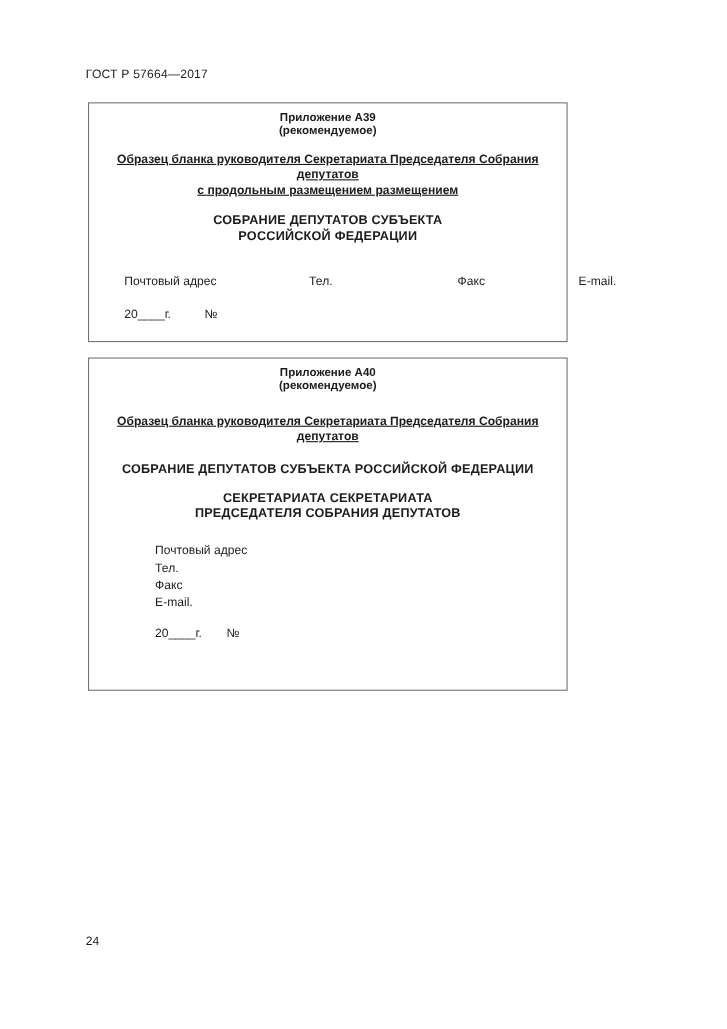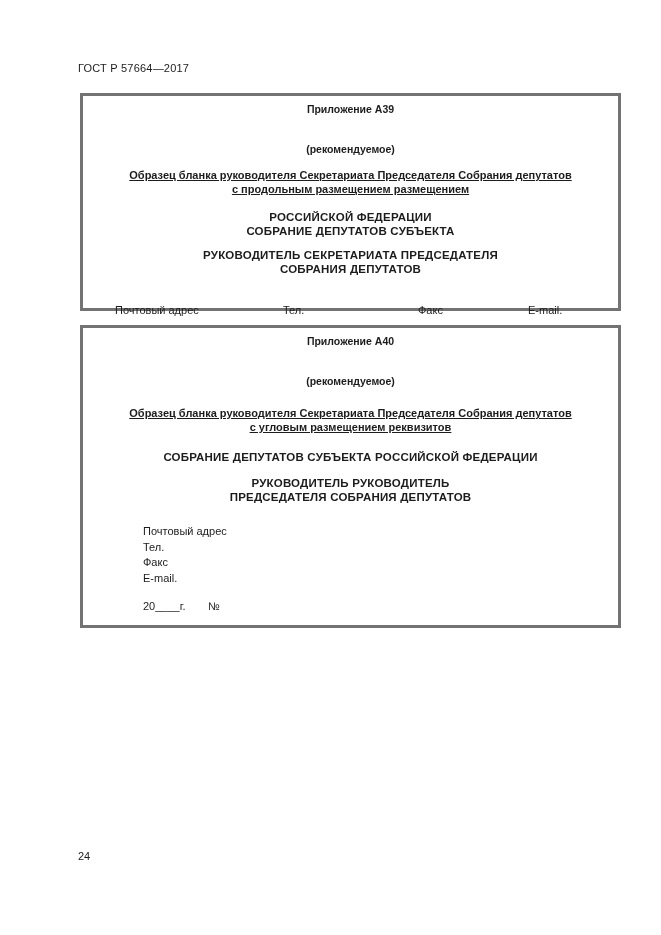--- a/index.html
+++ b/index.html
@@ -9,28 +9,28 @@
     position:relative;
     font-family:"Liberation Sans", sans-serif;
     color:#1c1c1c;
     -webkit-font-smoothing:antialiased;
   }
   .doc-code {
     position:absolute; left:78px; top:62px;
     font-size:11px; font-weight:normal; letter-spacing:0.2px;
   }
   .frame {
-    position:absolute; left:80px; width:541px;
-    border:3px solid #737373; background:#fff;
+    position:absolute; left:80px; width:436px;
+    border:1px solid #737373; background:#fff;
     font-size:11px;
   }
   .frame-a39 { top:93px; height:218px; }
   .frame-a40 { top:325px; height:303px; }
   .center { text-align:center; }
-  .b { font-weight:bold;margin-top:28px; }
+  .b { font-weight:bold; }
   .apx-title { margin-top:7px; font-size:10.5px; }
   .apx-sub   { font-size:10.5px; }
   .desc { margin-top:13px; line-height:14px; font-size:11px;text-decoration:underline; }
   .desc-a40 { margin-top:19px; }
   .org  { margin-top:14px; line-height:14px; font-size:11.5px; letter-spacing:0.2px; }
   .org-a40 { margin-top:16px; }
   .head { margin-top:10px; line-height:14px; font-size:11.5px; letter-spacing:0.2px; }
   .head-a40 { margin-top:12px; }
   
   .contact-row { position:relative; height:13px; margin-top:28px; }
@@ -64,57 +64,52 @@
   <section class="frame frame-a39">
     <div class="apx-title center b">Приложение А39</div>
     <div class="apx-sub center b">(рекомендуемое)</div>
 
     <div class="desc center b">
       <div>Образец бланка руководителя Секретариата Председателя Собрания депутатов</div>
       <div>с продольным размещением размещением</div>
     </div>
 
     <div class="org center b">
+      <div>СОБРАНИЕ ДЕПУТАТОВ СУБЪЕКТА</div>
       <div>РОССИЙСКОЙ ФЕДЕРАЦИИ</div>
-      <div>СОБРАНИЕ ДЕПУТАТОВ СУБЪЕКТА</div>
     </div>
 
-    <div class="head center b">
-      <div>РУКОВОДИТЕЛЬ  СЕКРЕТАРИАТА ПРЕДСЕДАТЕЛЯ</div>
-      <div>СОБРАНИЯ ДЕПУТАТОВ</div>
-    </div>
 
     <div class="contact-row">
       <span class="c1">Почтовый адрес</span>
       <span class="c2">Тел.</span>
       <span class="c3">Факс</span>
       <span class="c4">E-mail.</span>
     </div>
 
     <div class="date-row">
       <span class="d1">20____г.</span>
       <span class="d2">№</span>
     </div>
   </section>
 
   <section class="frame frame-a40">
     <div class="apx-title center b">Приложение А40</div>
     <div class="apx-sub center b">(рекомендуемое)</div>
 
     <div class="desc desc-a40 center b">
       <div>Образец бланка руководителя Секретариата Председателя Собрания депутатов</div>
-      <div>с угловым размещением реквизитов</div>
     </div>
 
     <div class="org org-a40 center b">
       <div>СОБРАНИЕ ДЕПУТАТОВ СУБЪЕКТА РОССИЙСКОЙ ФЕДЕРАЦИИ</div>
     </div>
 
     <div class="head head-a40 center b">
-      <div>РУКОВОДИТЕЛЬ  РУКОВОДИТЕЛЬ</div>
+      <div>СЕКРЕТАРИАТА  СЕКРЕТАРИАТА</div>
       <div>ПРЕДСЕДАТЕЛЯ СОБРАНИЯ ДЕПУТАТОВ</div>
     </div>
 
     <div class="contact-col">
       <div>Почтовый адрес</div>
       <div>Тел.</div>
       <div>Факс</div>
       <div>E-mail.</div>
     </div>
 

